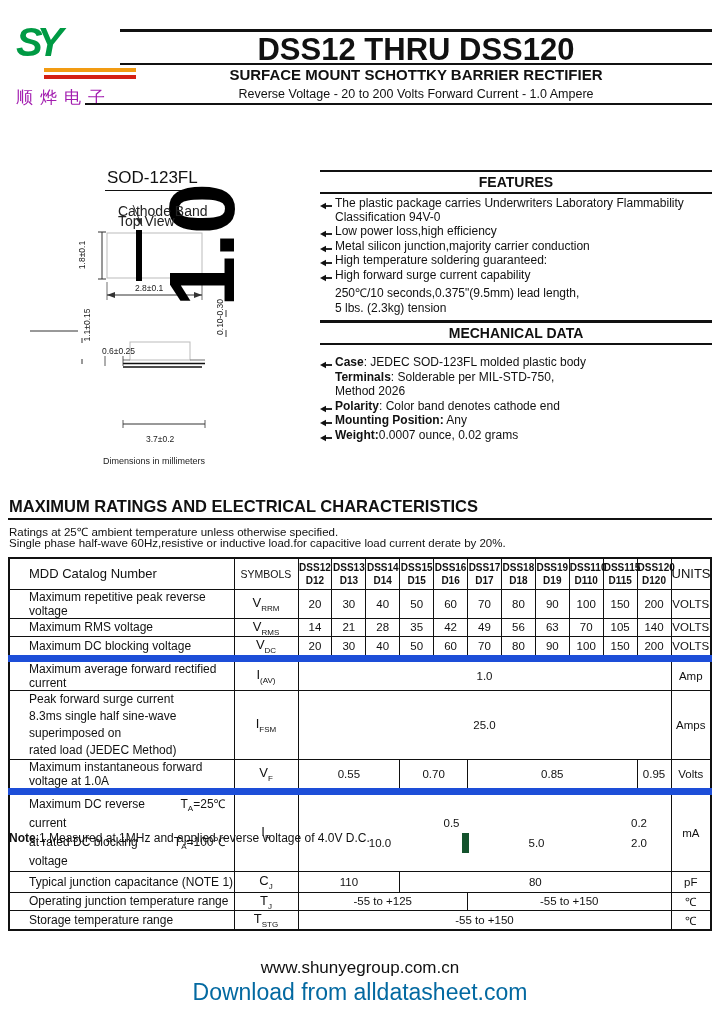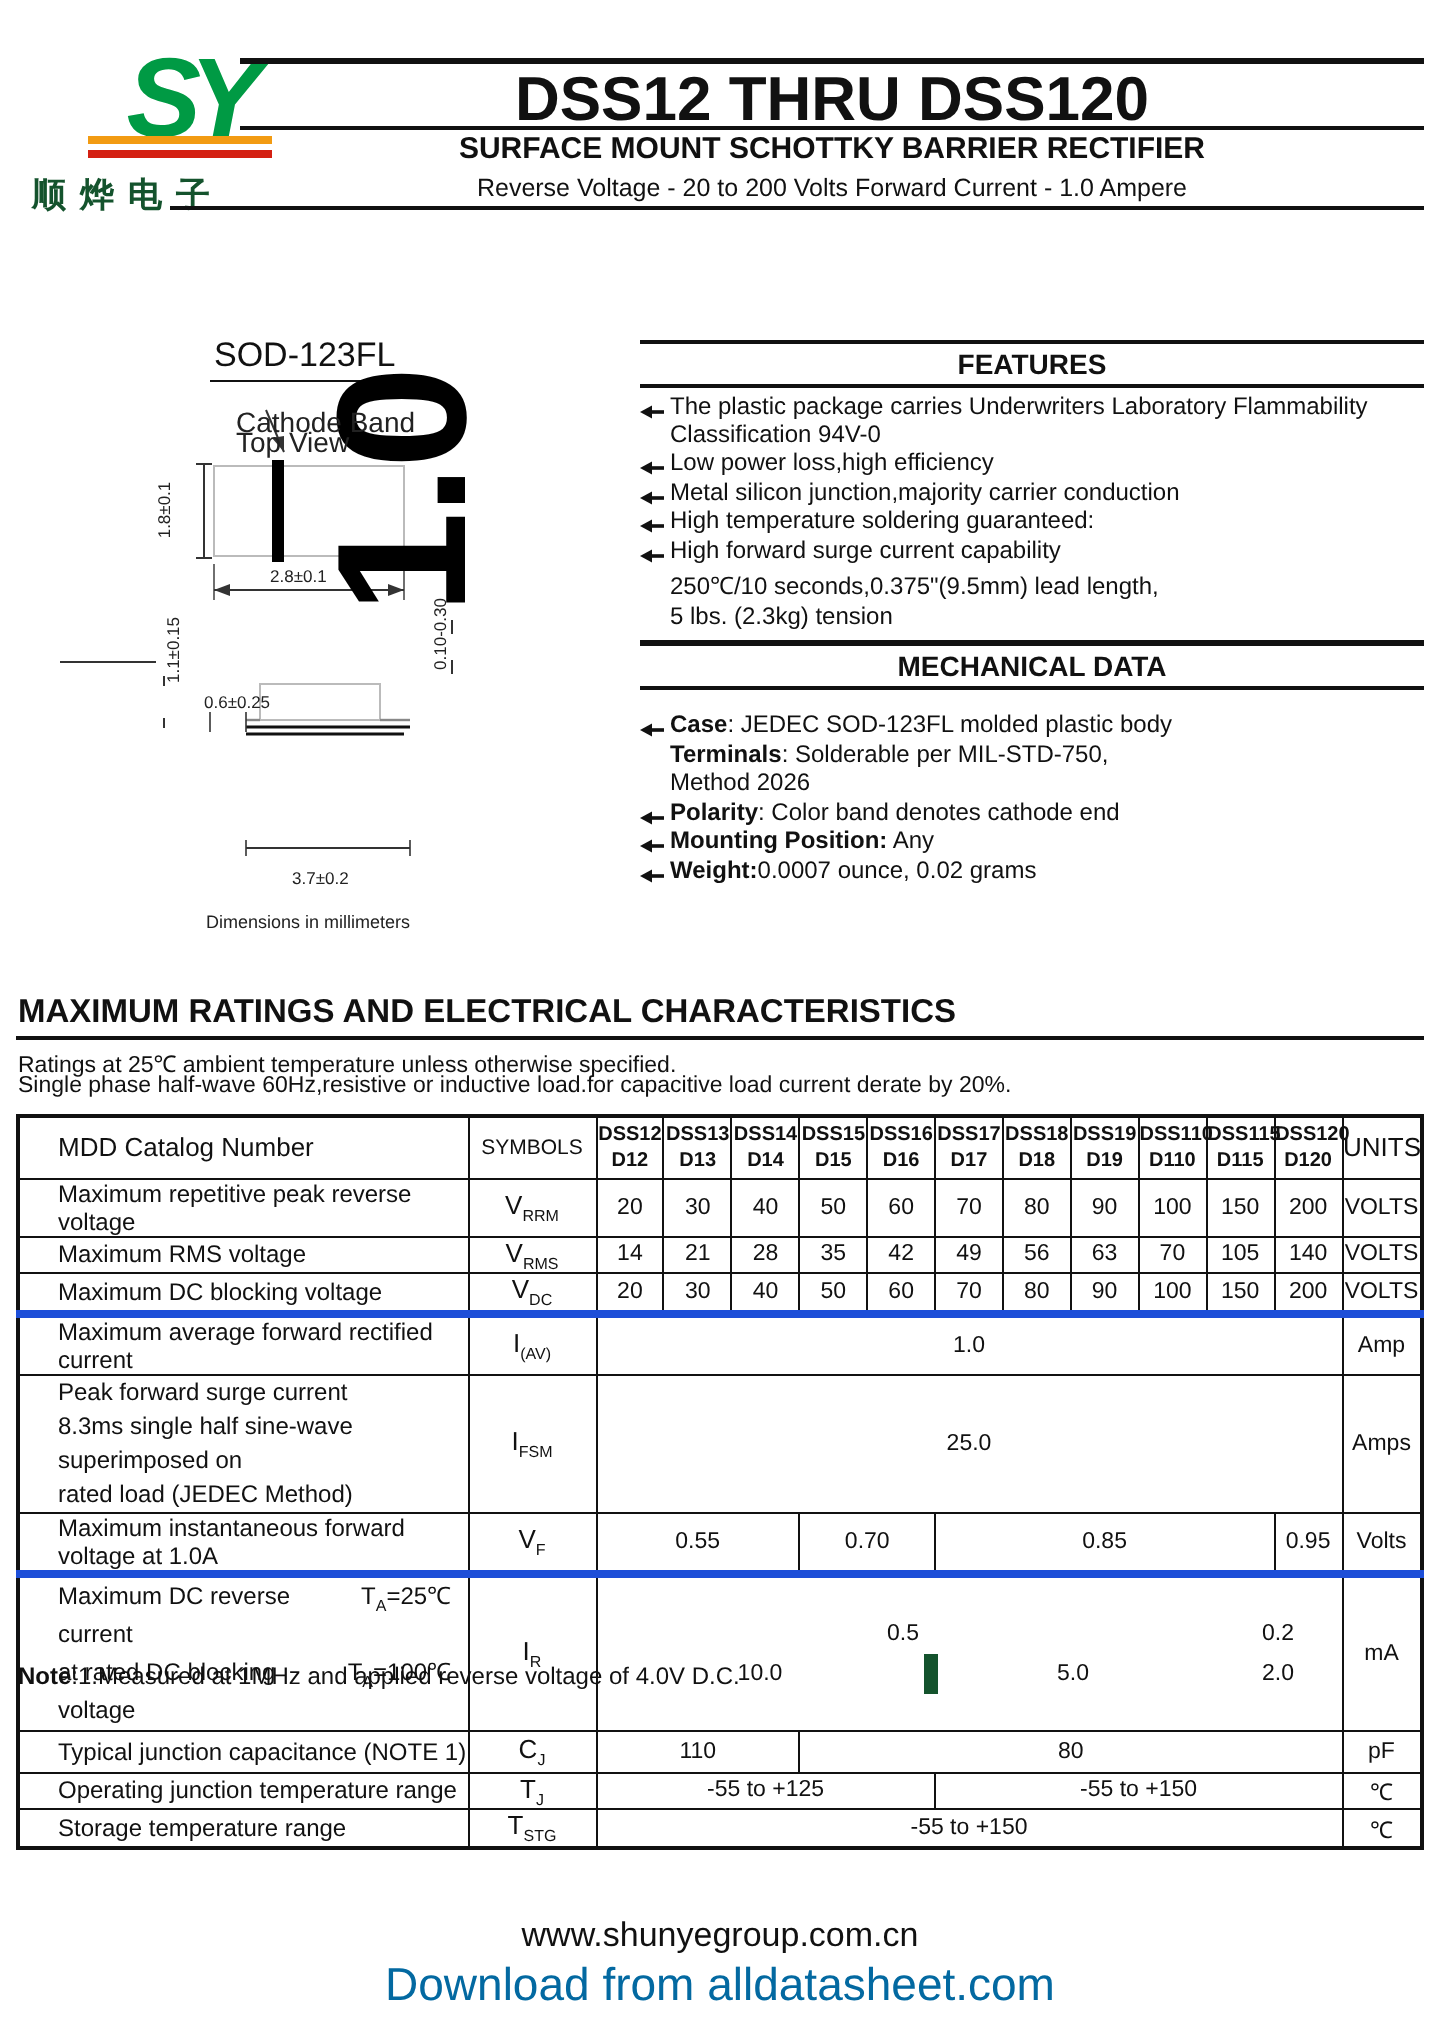--- a/index.html
+++ b/index.html
@@ -1,24 +1,24 @@
 <!DOCTYPE html>
 <html><head>
 <meta charset="utf-8">
 <style>
   html,body{margin:0;padding:0;background:#fff;}
   .page{position:relative;width:720px;height:1012px;background:#fff;overflow:hidden;
         font-family:"Liberation Sans", sans-serif;color:#111;}
   .abs{position:absolute;}
   .rule{position:absolute;background:#111;}
   
-  .logo-sy{font-size:56px;font-weight:bold;font-style:italic;color:#009a44;line-height:0.9;letter-spacing:-6px;text-align:right;}
+  .logo-sy{font-size:40px;font-weight:bold;font-style:italic;color:#009a44;line-height:0.9;letter-spacing:-6px;}
   .logo-stripe1{position:absolute;left:28px;top:44px;width:92px;height:4px;background:#f29b12;}
   .logo-stripe2{position:absolute;left:28px;top:51px;width:92px;height:4px;background:#d42012;}
-  .logo-cn{position:absolute;left:0px;top:62px;width:110px;font-size:17px;font-weight:bold;color:#14532d;
+  .logo-cn{position:absolute;left:0px;top:62px;width:110px;font-size:17px;font-weight:normal;color:#a21caf;
            letter-spacing:7px;white-space:nowrap;}
   .doc-title{position:absolute;left:120px;top:32px;width:592px;text-align:center;
              font-size:31px;font-weight:bold;letter-spacing:0px;}
   .doc-sub{position:absolute;left:120px;top:66px;width:592px;text-align:center;font-size:15px;font-weight:bold;}
   .doc-tag{position:absolute;left:120px;top:87px;width:592px;text-align:center;font-size:12.5px;}
   
   .secbox{position:absolute;left:320px;width:392px;border-top:2.5px solid #111;border-bottom:2.5px solid #111;
           text-align:center;font-size:14px;font-weight:bold;padding:2px 0;}
   .blist{position:absolute;left:320px;width:392px;font-size:12px;line-height:13.5px;}
   .bitem{position:relative;padding-left:15px;margin-bottom:1px;}
@@ -40,21 +40,21 @@
   .ratings-title{position:absolute;left:9px;top:497px;font-size:16.5px;font-weight:bold;}
   .ratings-note{position:absolute;left:9px;font-size:11.5px;}
   
   table.spec{position:absolute;left:8px;top:557px;width:704px;border-collapse:collapse;
              table-layout:fixed;border:2px solid #111;}
   table.spec td{border:1px solid #111;padding:0;font-size:11.5px;text-align:center;vertical-align:middle;color:#111;}
   table.spec td.lbl{text-align:left;padding-left:19px;font-size:12px;}
   table.spec td.sym{font-size:13px;}
   table.spec td.sym sub{font-size:8px;}
   table.spec td sub{font-size:8px;}
-  tr.thick td{border-bottom:4px solid #1d4ed8;}
+  tr.thick td{border-bottom:7px solid #1d4ed8;}
   .mhead div{font-size:10px;font-weight:bold;line-height:13px;}
   .corner{font-size:13px !important;}
   .ir-lbl{line-height:19px;}
   .ir-lbl .cline{display:flex;justify-content:space-between;padding-right:8px;}
   .ir-grid{display:flex;flex-wrap:wrap;width:375px;}
   .ir-grid .ic{height:20px;line-height:20px;box-sizing:border-box;}
   .note-line{position:absolute;left:9px;top:831px;font-size:12px;}
   
   .site{position:absolute;left:0;top:958px;width:720px;text-align:center;font-size:17px;color:#111;}
   .dl-mark{position:absolute;left:0;top:979px;width:720px;text-align:center;font-size:23px;color:#0369a1;}

